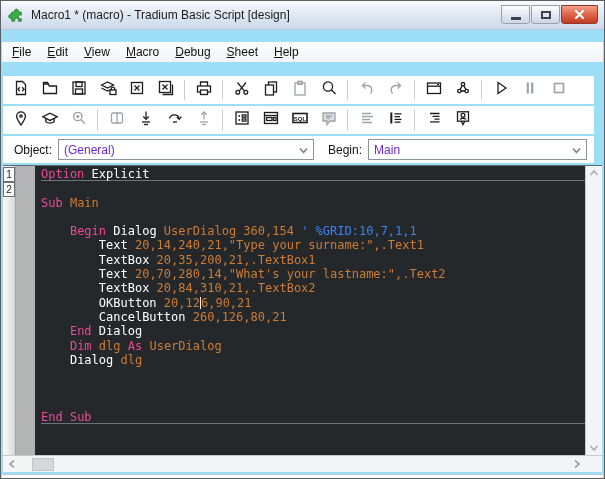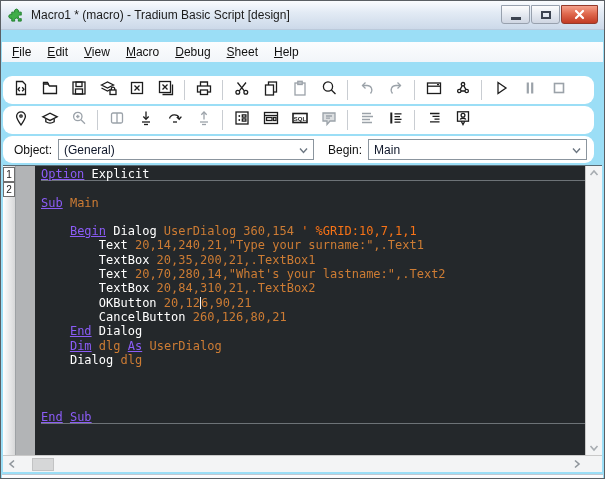--- a/index.html
+++ b/index.html
@@ -44,37 +44,37 @@
   .menubar{
     height:20px; flex:0 0 20px;
     background:linear-gradient(#fcfdfe,#f2f5f9);
     display:flex; align-items:center; padding-left:2px;
     margin:12px 1px;
   }
   .menu-item{ font-size:12px; color:#111; padding:2px 8px 3px 8px; cursor:default; }
   .menu-item u{ text-decoration:underline; }
 
   
-  .band{ background:#ffffff; margin:2px 10px 0 2px;border-radius:9px; }
+  .band{ background:#ffffff; margin:2px 10px 0 2px; }
   .toolbar{ height:28px; display:flex; align-items:center; padding:0 3px; }
   .tb-btn{
     width:29px; height:24px; display:flex; align-items:center; justify-content:center;
     color:#1d1d1d; border:1px solid transparent; border-radius:2px;
   }
   .tb-btn.disabled{ color:#9ba2a9; }
   .tb-btn svg{ width:18px; height:18px; }
   .tb-sep{ width:1px; height:20px; background:#c9cdd2; margin:0 4px; flex:0 0 1px; }
 
   
   .combo-row{ height:27px; display:flex; align-items:center; padding:0 7px 0 11px; }
   .combo-label{ font-size:12px; color:#111; margin-right:6px; }
   .combo{
     height:21px; background:#fff; border:1px solid #8b959e;
     display:flex; align-items:center; padding:0 20px 0 5px;
-    font-size:12px; color:#0f172a; position:relative;
+    font-size:12px; color:#6d28d9; position:relative;
   }
   .combo-object{ width:256px; flex:0 0 256px; margin-right:14px; }
   .combo-proc{ flex:1 1 auto; }
   .combo-arrow{ position:absolute; right:4px; top:5px; width:11px; height:11px; color:#6d7782; }
 
   
   .editor-band{
     margin:2px 2px 0 2px; flex:0 0 290px; height:290px;
     display:flex; background:#24282b; border-top:1px solid #5a6b74;
   }
@@ -89,24 +89,24 @@
     font-size:10px; line-height:13px; text-align:center; color:#222; margin-bottom:0px;
   }
   .gutter{ width:19px; flex:0 0 19px; background:#b2b4b6; }
   .code-area{
     flex:1 1 auto; overflow:hidden; padding:1px 0 0 6px;
     font-family:"DejaVu Sans Mono", monospace; font-size:12px;
     white-space:pre; color:#d8d8d8;
   }
   .code-line{ height:14.3px; line-height:14.3px; position:relative; }
   .code-line.has-sep{ border-bottom:1px solid #6d7377; }
-  .tok-g{ color:#8b5cf6;text-decoration:underline; }
+  .tok-g{ color:#ec4899; }
   .tok-b{ color:#ffffff; }
   .tok-o{ color:#cd7c34; }
-  .tok-c{ color:#f97316; }
+  .tok-c{ color:#3b82f6; }
   .tok-w{ color:#c9ced2; }
   .caret{ display:inline-block; width:1px; height:12px; background:#f2f2f2; vertical-align:-2px; }
 
   .vscroll{
     width:17px; flex:0 0 17px; background:#f3f4f5; border-left:1px solid #c9c9c9;
     display:flex; flex-direction:column; justify-content:space-between; align-items:center;
     padding:2px 0; color:#a7acb1;
   }
   .scroll-arrow svg{ width:10px; height:10px; display:block; }
 

